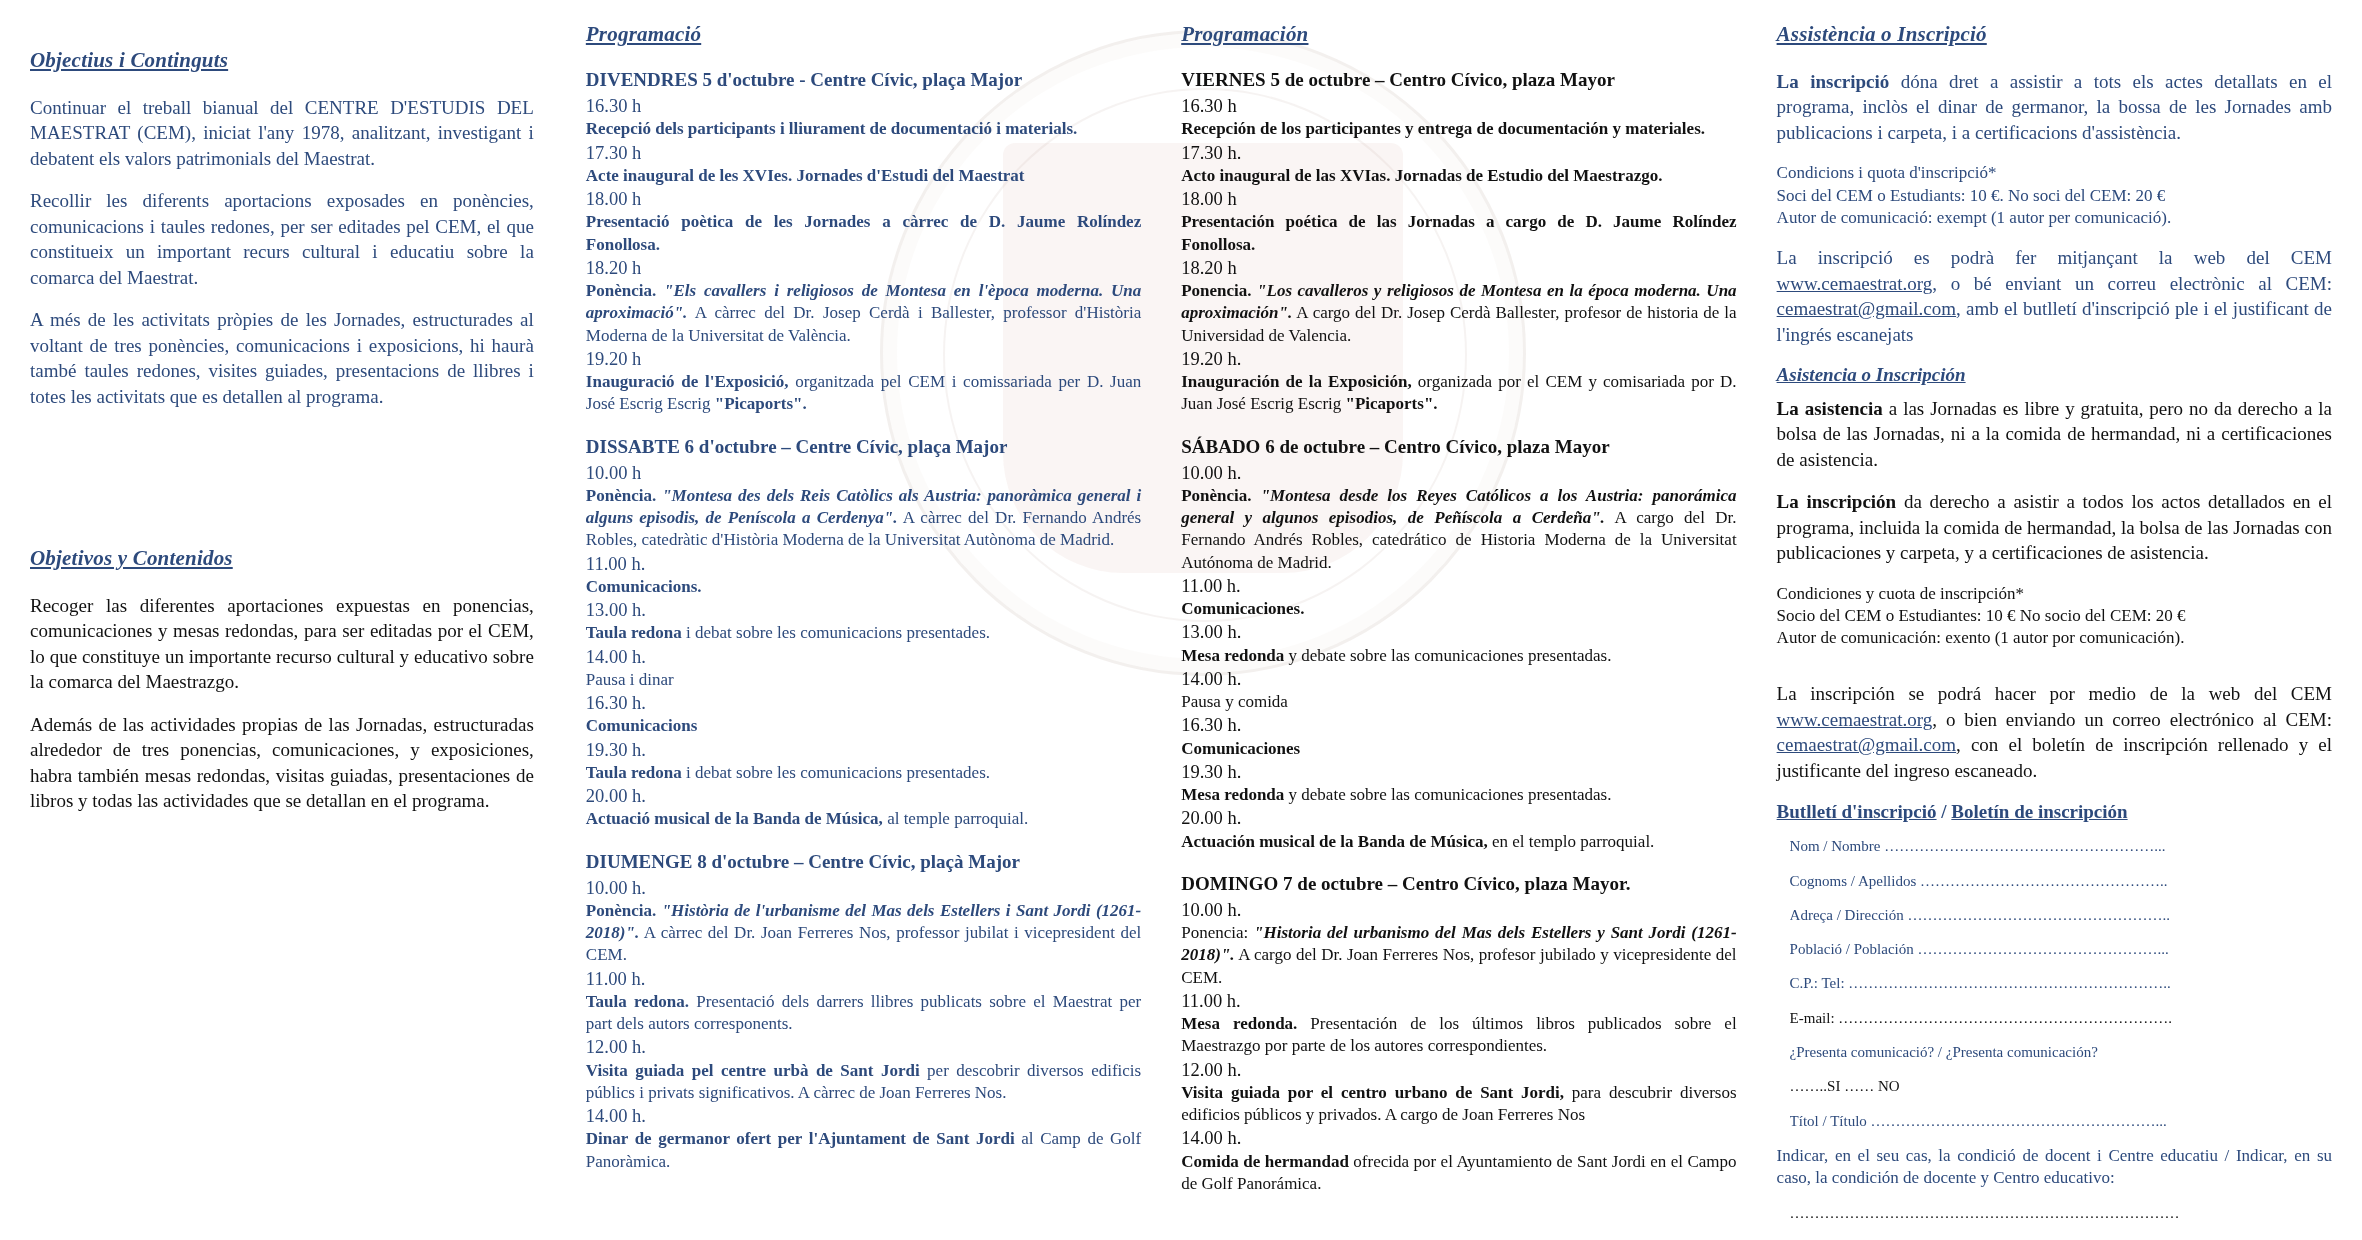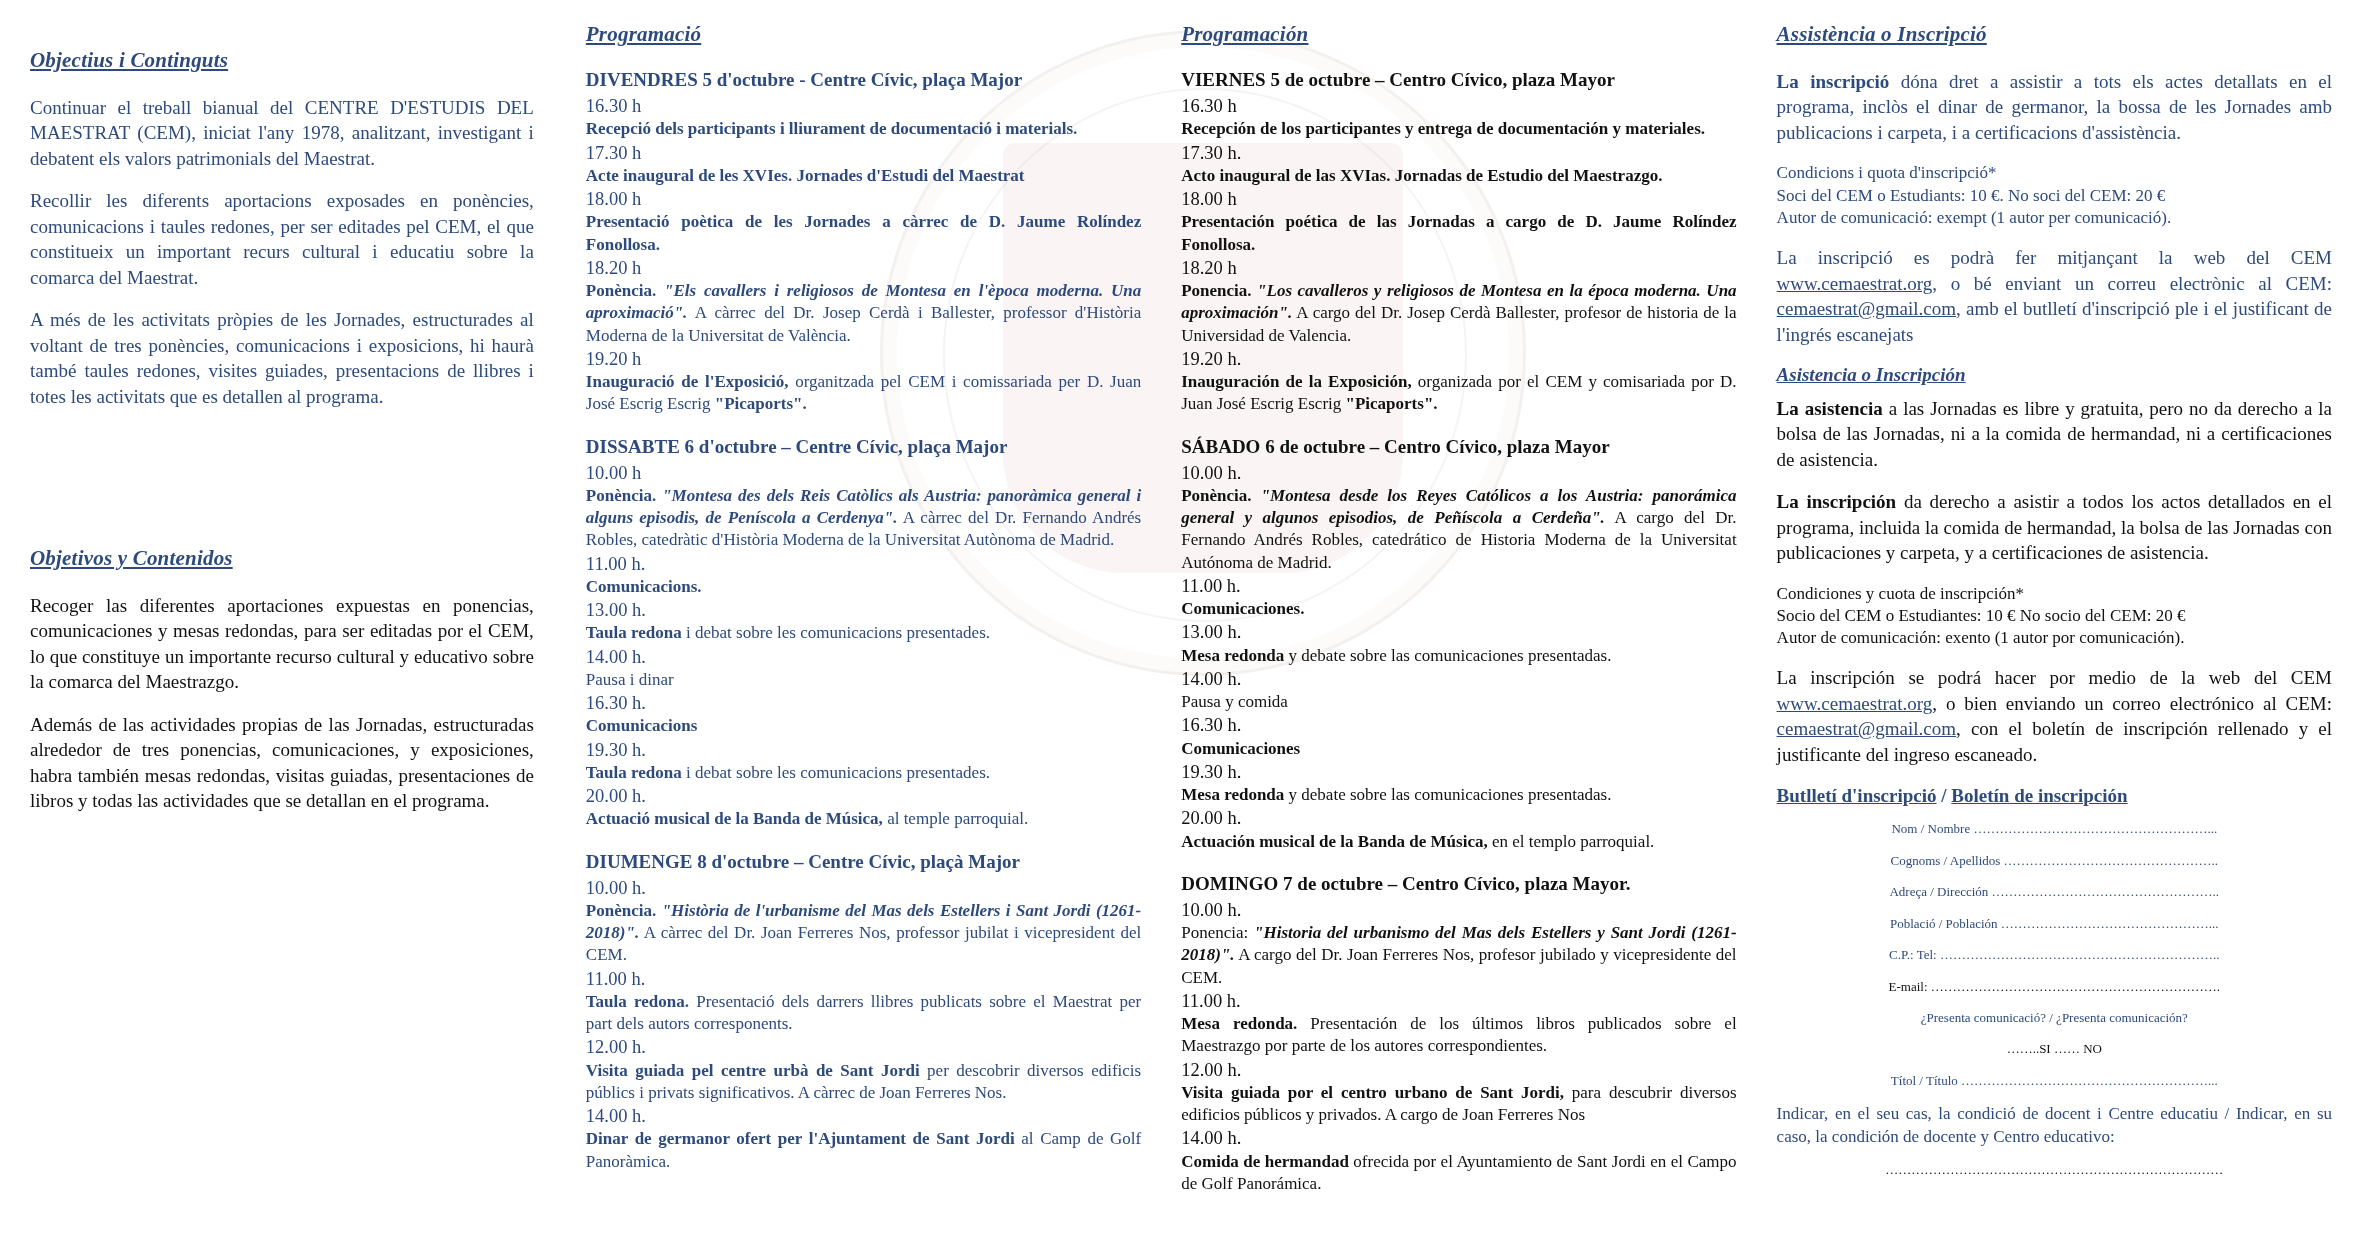--- a/index.html
+++ b/index.html
@@ -105,26 +105,25 @@
   .bi { font-weight: bold; font-style: italic; }
 
   .sub-underline {
     text-decoration: underline;
     font-style: italic;
     font-weight: bold;
     font-size: 19px;
     margin: 0 0 10px 0;
   }
   .form-line {
-    font-size: 13px;
+    font-size: 15px;
     line-height: 1.42;
     margin: 13px;
     white-space: nowrap;
     overflow: hidden;
-    text-align: center;
   }
   .form-head {
     font-size: 19px;
     font-weight: bold;
     margin: 18px 0 8px 0;
   }
   .form-head .slash { font-weight: bold; }
   .link { text-decoration: underline; }
   .gap-lg { height: 120px; }
   .gap-md { height: 26px; }
@@ -258,21 +257,21 @@
 
     <div class="sub-underline">Asistencia o Inscripción</div>
 
     <p class="black"><b>La asistencia</b><span> a las Jornadas es libre y gratuita, pero no da derecho a la bolsa de las Jornadas, ni a la comida de hermandad, ni a certificaciones de asistencia.</span></p>
     <p class="black"><b>La inscripción</b><span> da derecho a asistir a todos los actos detallados en el programa, incluida la comida de hermandad, la bolsa de las Jornadas con publicaciones y carpeta, y a certificaciones de asistencia.</span></p>
 
     <div class="prog-line black">Condiciones y cuota de inscripción*</div>
     <div class="prog-line black">Socio del CEM o Estudiantes: 10 € No socio del CEM: 20 €</div>
     <div class="prog-line black">Autor de comunicación: exento (1 autor por comunicación).</div>
 
-    <p class="black" style="margin-top:16px"><span>La inscripción se podrá hacer por medio de la web del CEM </span><span class="link blue">www.cemaestrat.org</span><span>, o bien enviando un correo electrónico al CEM: </span><span class="link blue">cemaestrat@gmail.com</span><span>, con el boletín de inscripción rellenado y el justificante del ingreso escaneado.</span></p>
+    <p class="black" style="margin-top:32px"><span>La inscripción se podrá hacer por medio de la web del CEM </span><span class="link blue">www.cemaestrat.org</span><span>, o bien enviando un correo electrónico al CEM: </span><span class="link blue">cemaestrat@gmail.com</span><span>, con el boletín de inscripción rellenado y el justificante del ingreso escaneado.</span></p>
 
     <div class="form-head"><span class="link">Butlletí d'inscripció</span><span class="slash"> / </span><span class="link">Boletín de inscripción</span></div>
 
     <div class="form-line">Nom / Nombre ………………………………………………...</div>
     <div class="form-line">Cognoms / Apellidos …………………………………………..</div>
     <div class="form-line">Adreça / Dirección ……………………………………………..</div>
     <div class="form-line">Població / Población …………………………………………...</div>
     <div class="form-line">C.P.: Tel: ………………………………………………………..</div>
     <div class="form-line black">E-mail: ………………………………………………………….</div>
     <div class="form-line">¿Presenta comunicació? / ¿Presenta comunicación?</div>

